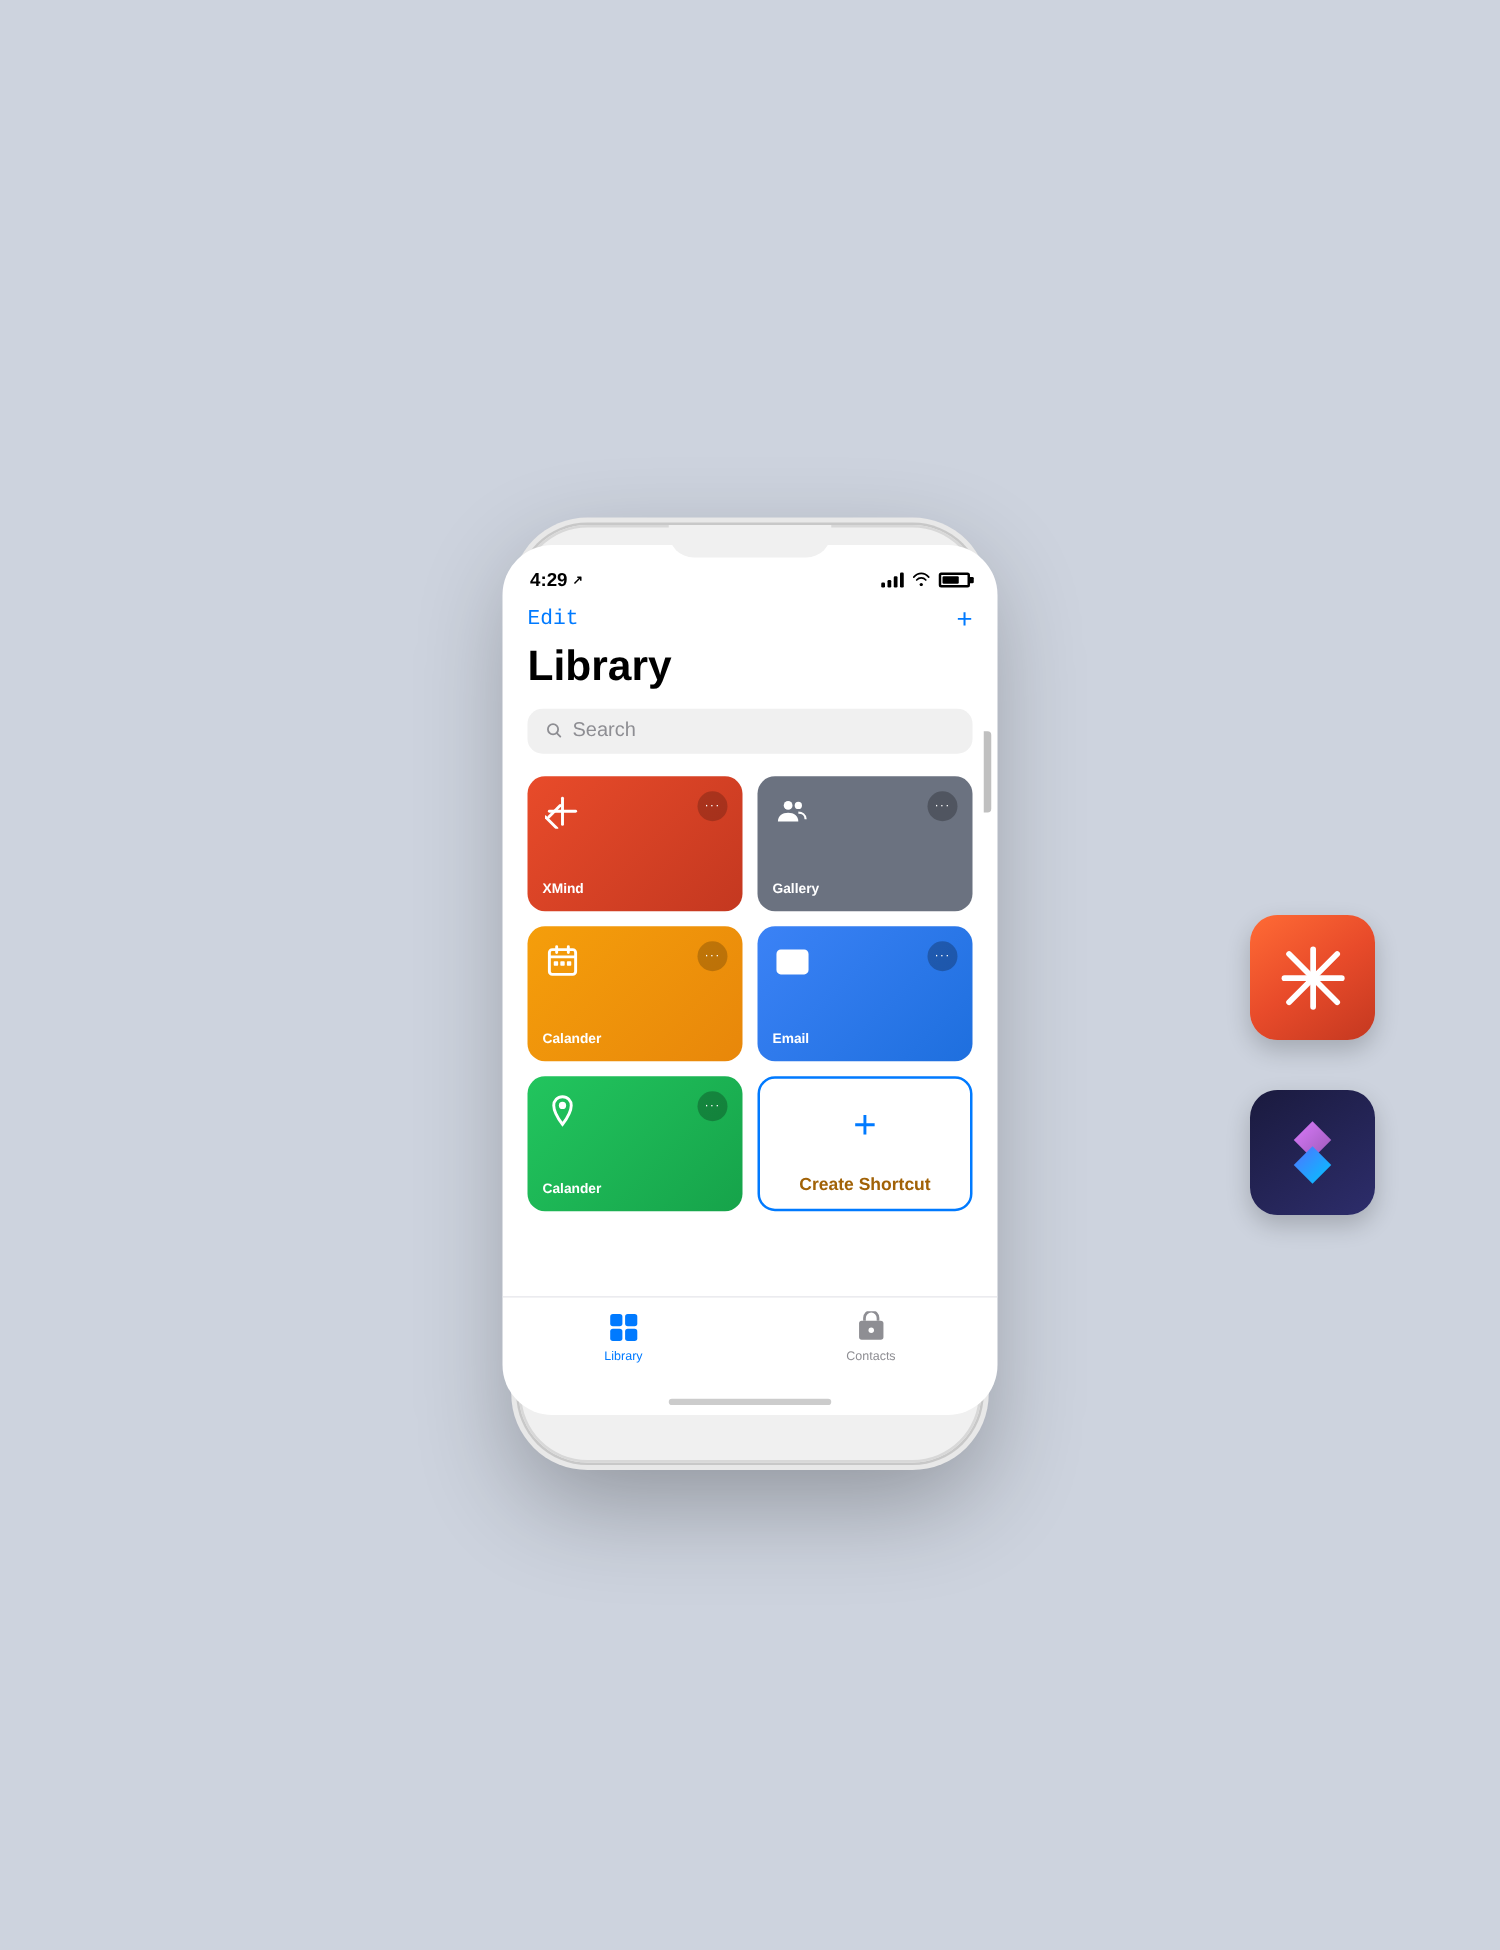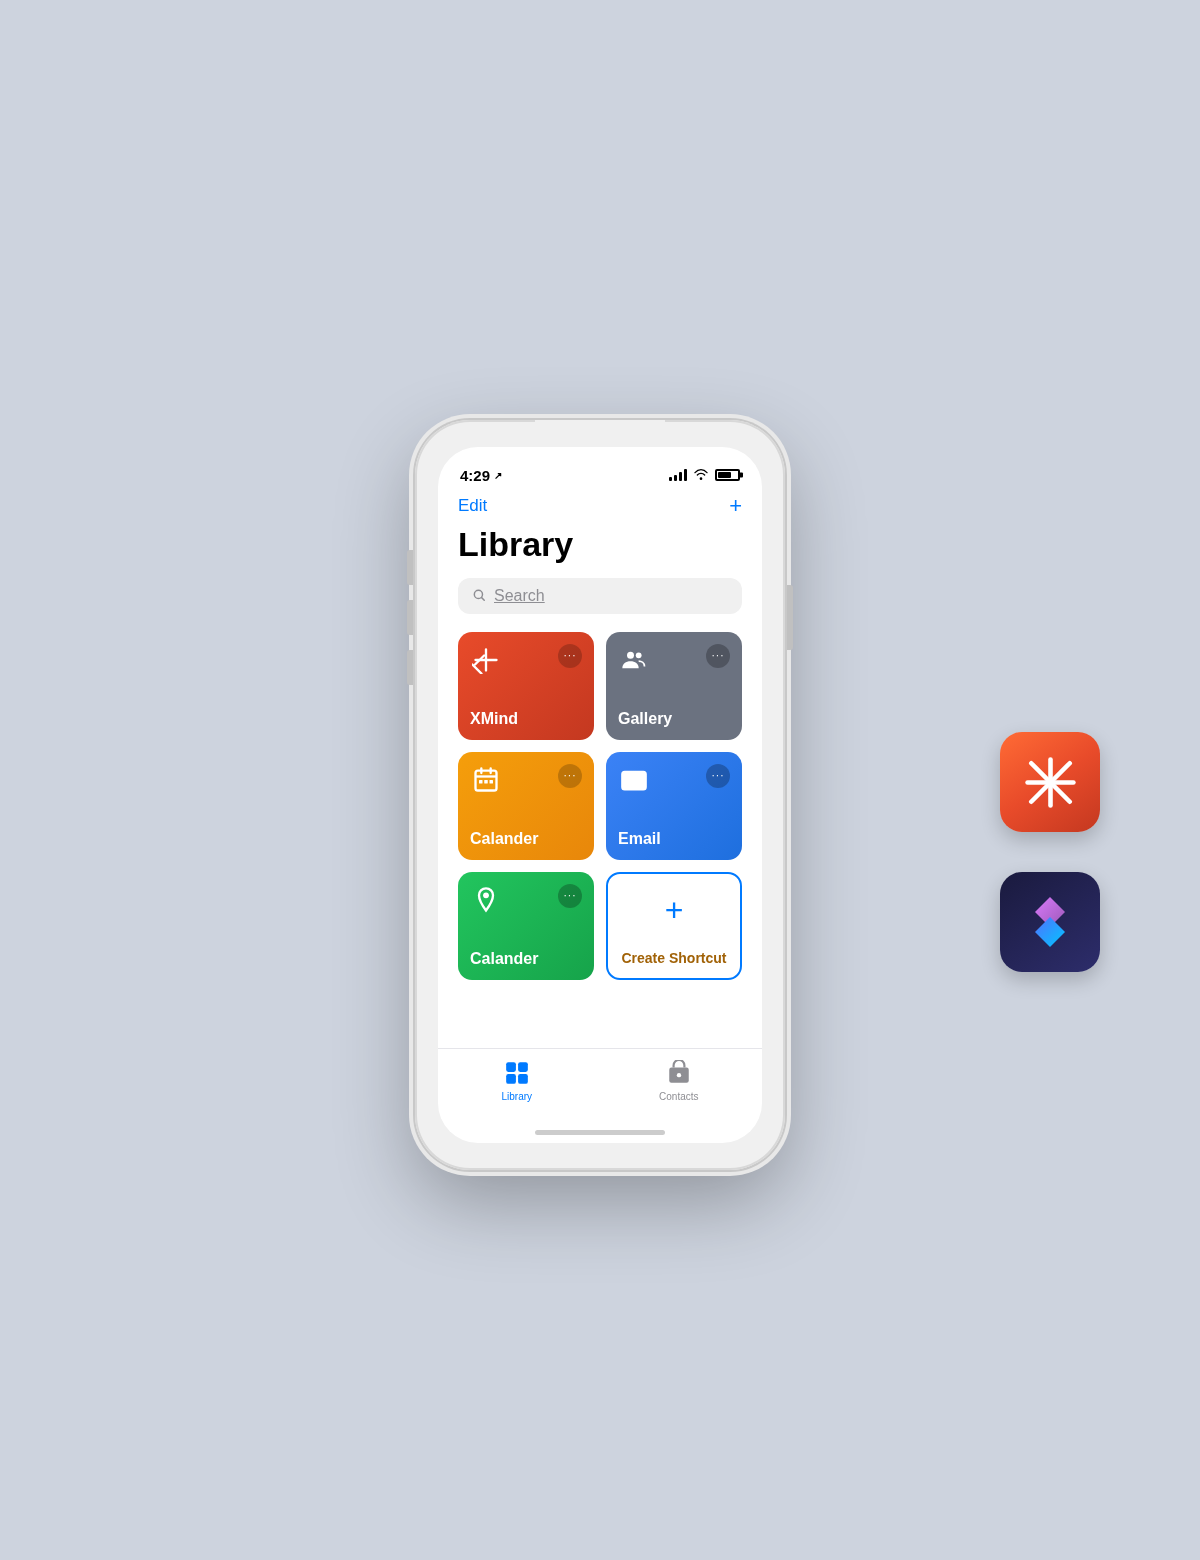--- a/index.html
+++ b/index.html
@@ -51,26 +51,26 @@
       right: -8px;
       top: 165px;
       width: 6px;
       height: 65px;
       background: #c0c0c0;
       border-radius: 0 3px 3px 0;
     }
 
     
     .screen {
-      width: 324px;
+      width: 396px;
       height: 696px;
       background: #fff;
       border-radius: 40px;
       overflow: hidden;
-      margin-top: 27px;
+      margin-top: 16px;
       display: flex;
       flex-direction: column;
       position: relative;
     }
 
     
     .notch {
       width: 130px;
       height: 26px;
       background: #f0f0f0;
@@ -170,20 +170,21 @@
       justify-content: space-between;
       align-items: center;
       padding: 4px 0 8px;
     }
 
     .edit-btn {
       color: #007aff;
       font-size: 17px;
       font-weight: 400;
       cursor: pointer;
+      font-family: Liberation Mono, monospace;
     }
 
     .add-btn {
       color: #007aff;
       font-size: 22px;
       font-weight: 300;
       cursor: pointer;
       line-height: 1;
     }
 
@@ -206,21 +207,20 @@
     }
 
     .search-icon-svg {
       color: #8e8e93;
       font-size: 14px;
     }
 
     .search-placeholder {
       color: #8e8e93;
       font-size: 16px;
-      text-decoration: underline;
     }
 
     
     .shortcuts-grid {
       display: grid;
       grid-template-columns: 1fr 1fr;
       gap: 12px;
     }
 
     .shortcut-card {
@@ -281,21 +281,21 @@
 
     .more-dots {
       color: white;
       font-size: 10px;
       letter-spacing: 1px;
       line-height: 1;
     }
 
     .card-label {
       color: white;
-      font-size: 16px;
+      font-size: 11px;
       font-weight: 600;
     }
 
     
     .create-shortcut .card-top {
       justify-content: center;
       margin-top: 8px;
     }
 
     .create-plus {

